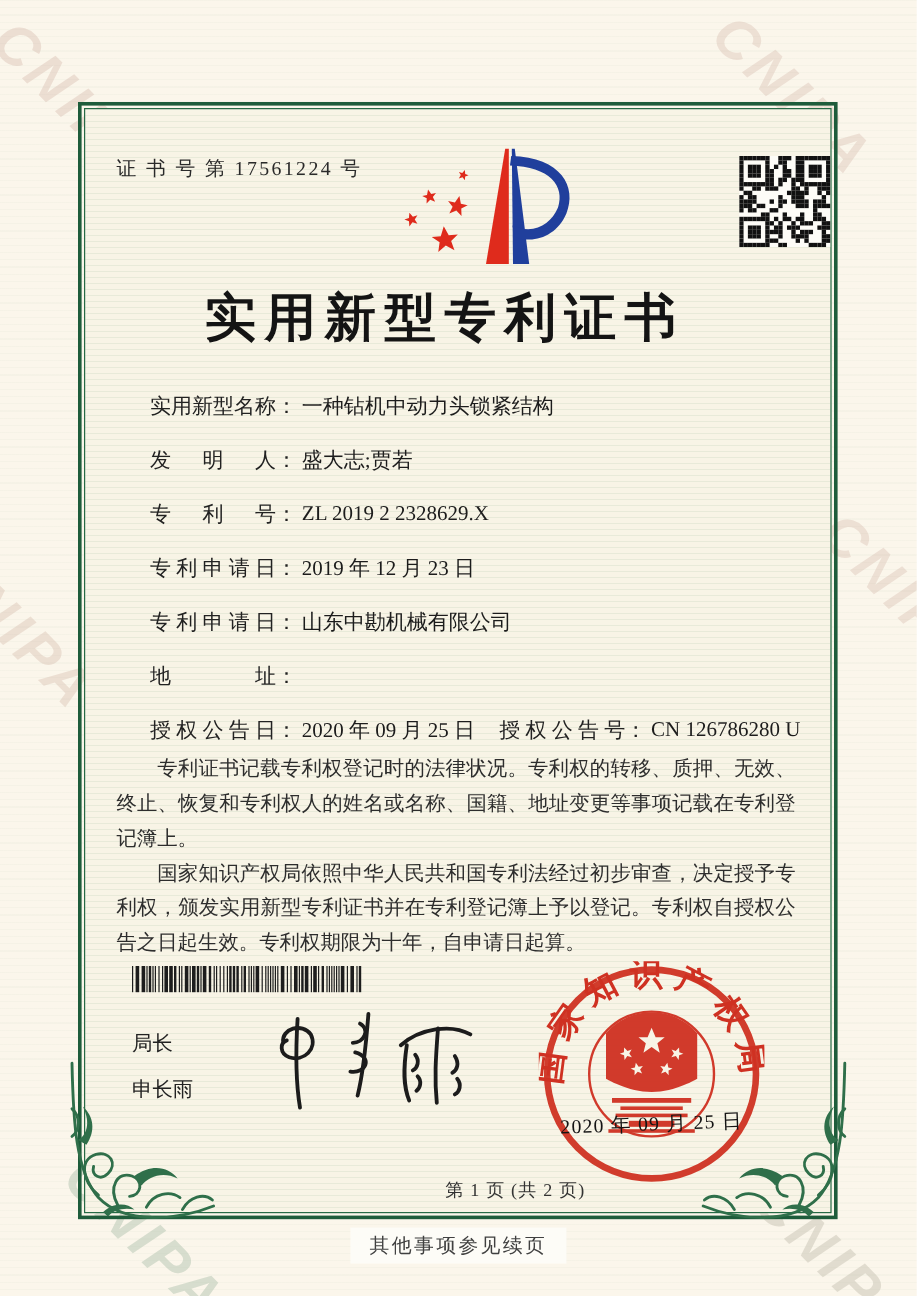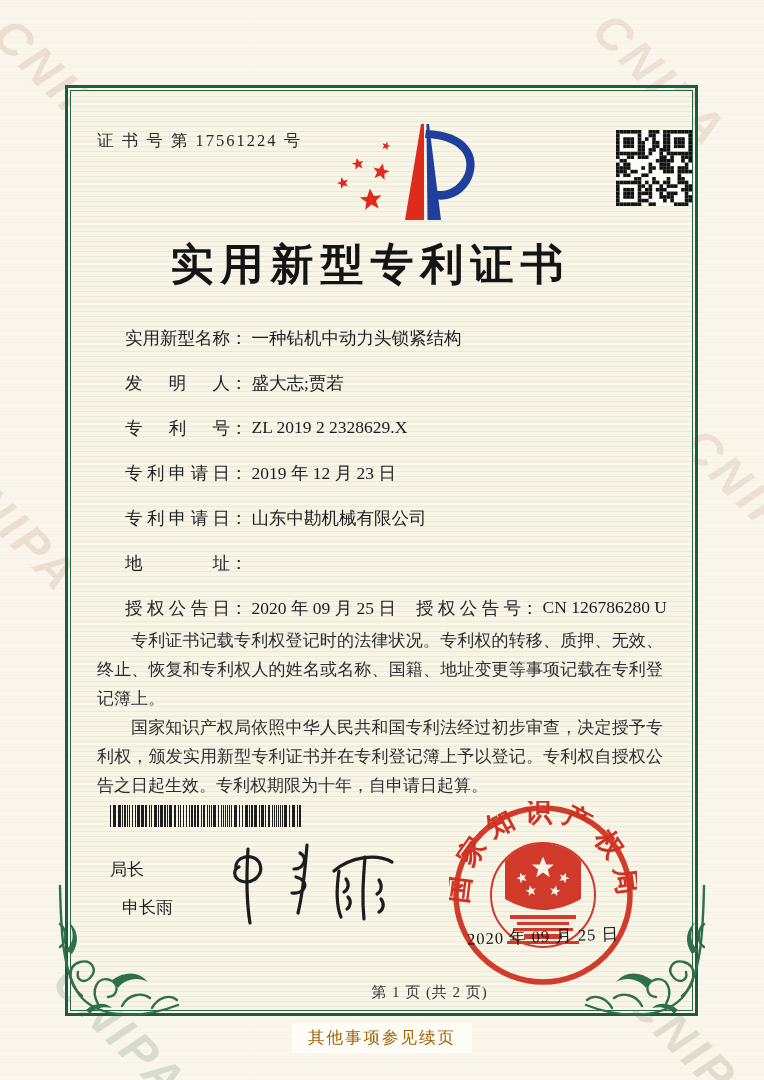--- a/index.html
+++ b/index.html
@@ -51,39 +51,39 @@
   .fcolon{margin:0 4px 0 0;}
   .fval{white-space:pre; color:#1c1c1c;}
   .bodytext{
     position:absolute; left:97px; top:626px; width:566px; z-index:5;
     font-size:17px; line-height:29px; text-align:justify; color:#2d2d2d;
   }
   .bodytext p{margin:0; text-indent:2em;}
   .barcode{position:absolute; left:110px; top:805px; z-index:5;}
   .officer{position:absolute; left:110px; top:858px; z-index:6;
     font-family:"Liberation Sans","DejaVu Sans",sans-serif; font-size:17px; color:#222;}
-  .officer .line2{margin-top:15px;margin-left:12px;}
+  .officer .line2{margin-top:15px;}
   .signature{position:absolute; left:218px; top:833px; z-index:6;}
   .seal{position:absolute; left:449px; top:801px; width:188px; height:188px; z-index:6;}
   .seal svg{position:absolute; left:0; top:0;}
   .seal-date{
     position:absolute; left:0; top:125px; width:100%; text-align:center;
     font-size:16.5px; letter-spacing:1px; color:#141414; transform:rotate(-2deg);
     z-index:7;
   }
   .pfooter{
     position:absolute; left:65px; top:983px; width:633px; z-index:5;
     text-align:center; font-size:15px; letter-spacing:1px; color:#333;margin-left:48px;
   }
   .contnote{
     position:absolute; left:0; top:1023px; width:100%; z-index:5;
     display:flex; justify-content:center;
   }
   .contnote span{
-    background:#fdfcf7; padding:4px 16px; font-size:16.5px; letter-spacing:2px; color:#a16207;
+    background:#fdfcf7; padding:4px 16px; font-size:16.5px; letter-spacing:2px; color:#404040;
   }
 </style>
 </head>
 <body>
 
 <div class="page">
 
   <svg width="0" height="0" style="position:absolute">
     <defs>
       <path id="star" d="M0,-10 L2.9,-3.1 L9.5,-3.1 L4.2,1.2 L5.9,8.1 L0,4 L-5.9,8.1 L-4.2,1.2 L-9.5,-3.1 L-2.9,-3.1 Z"></path>

